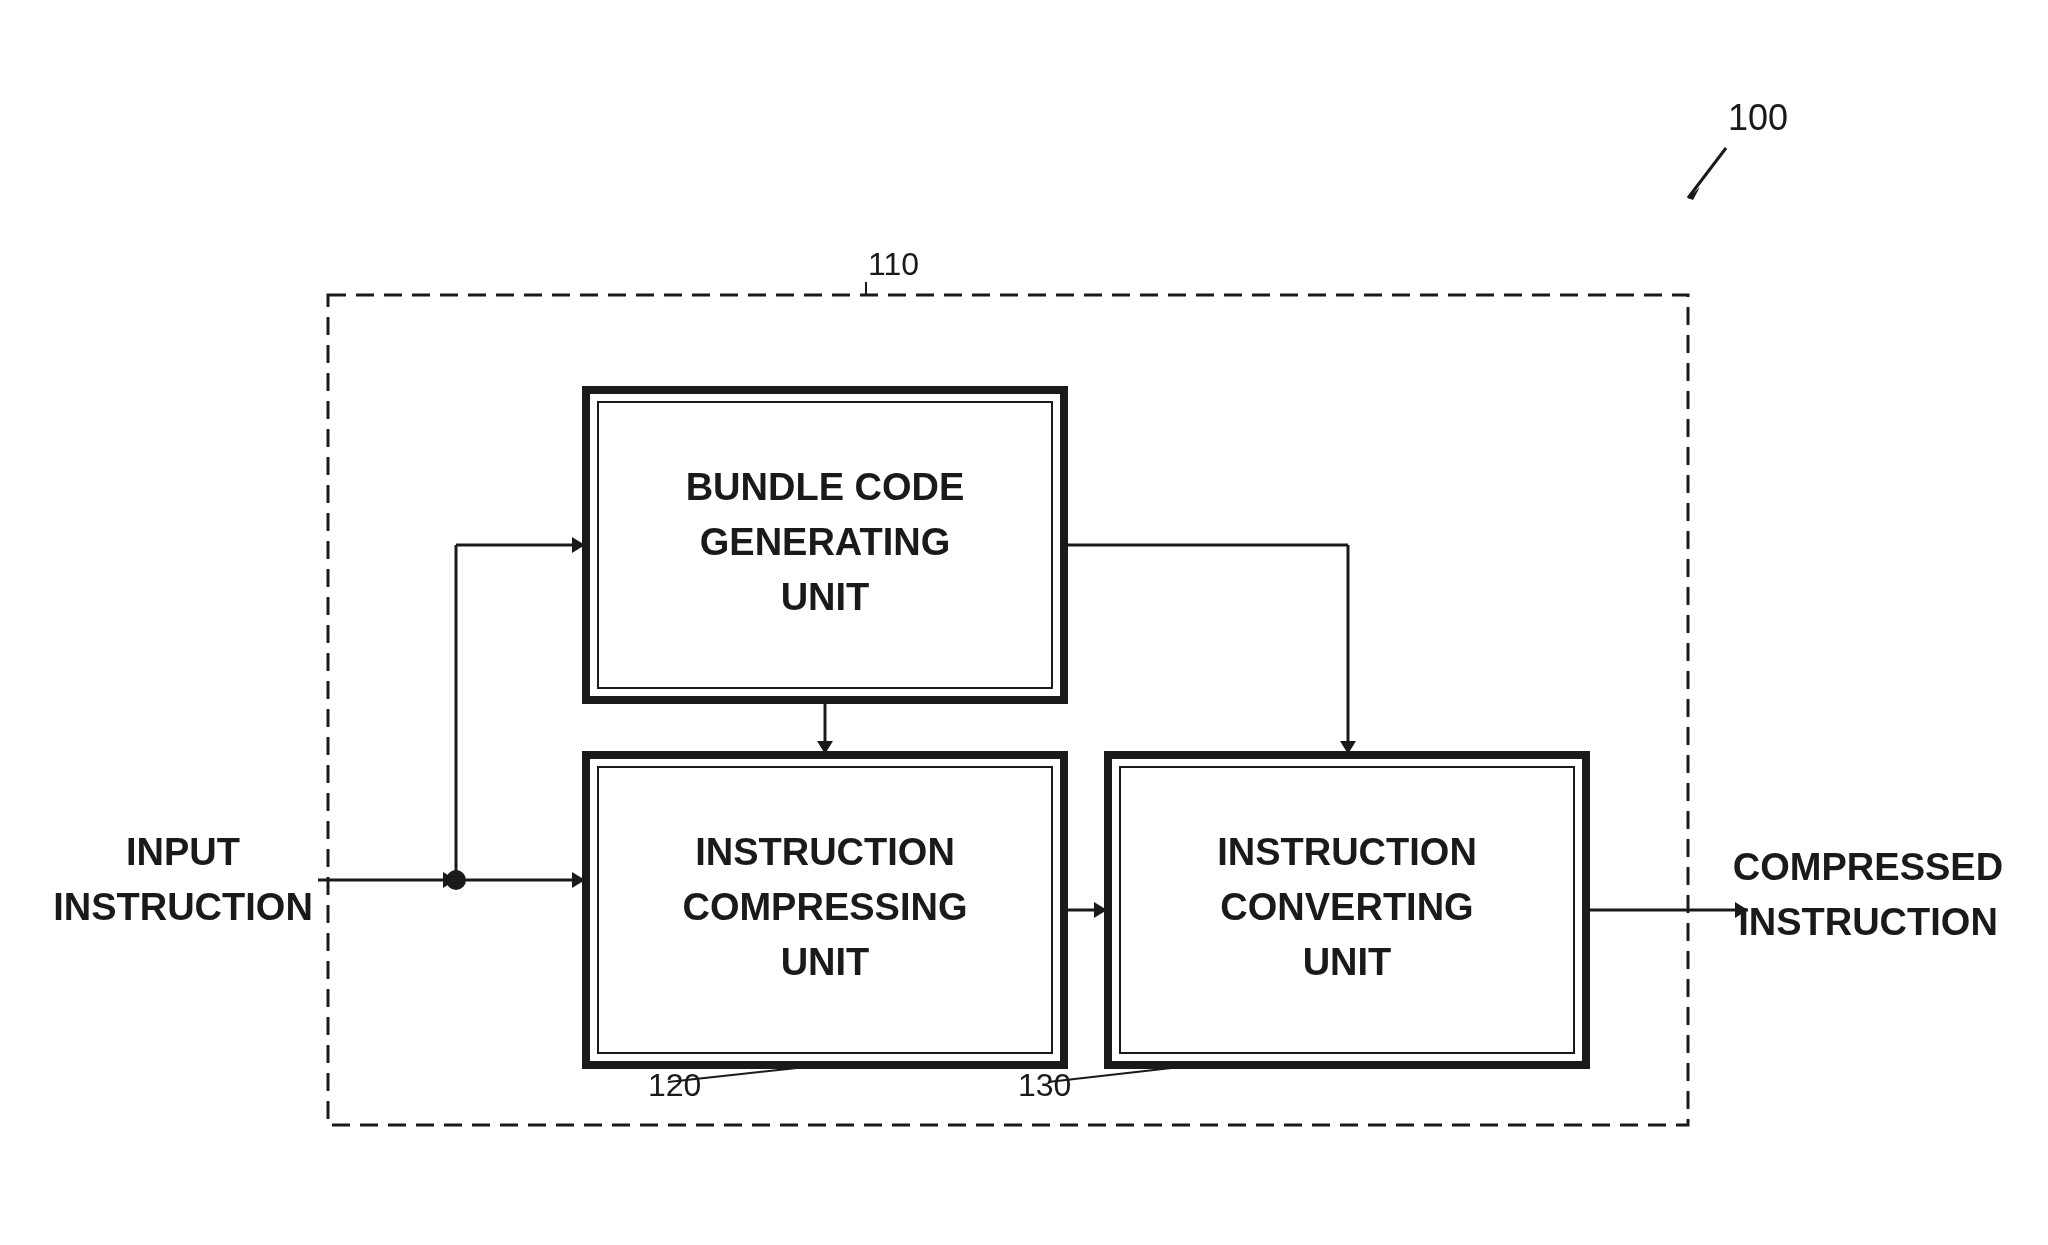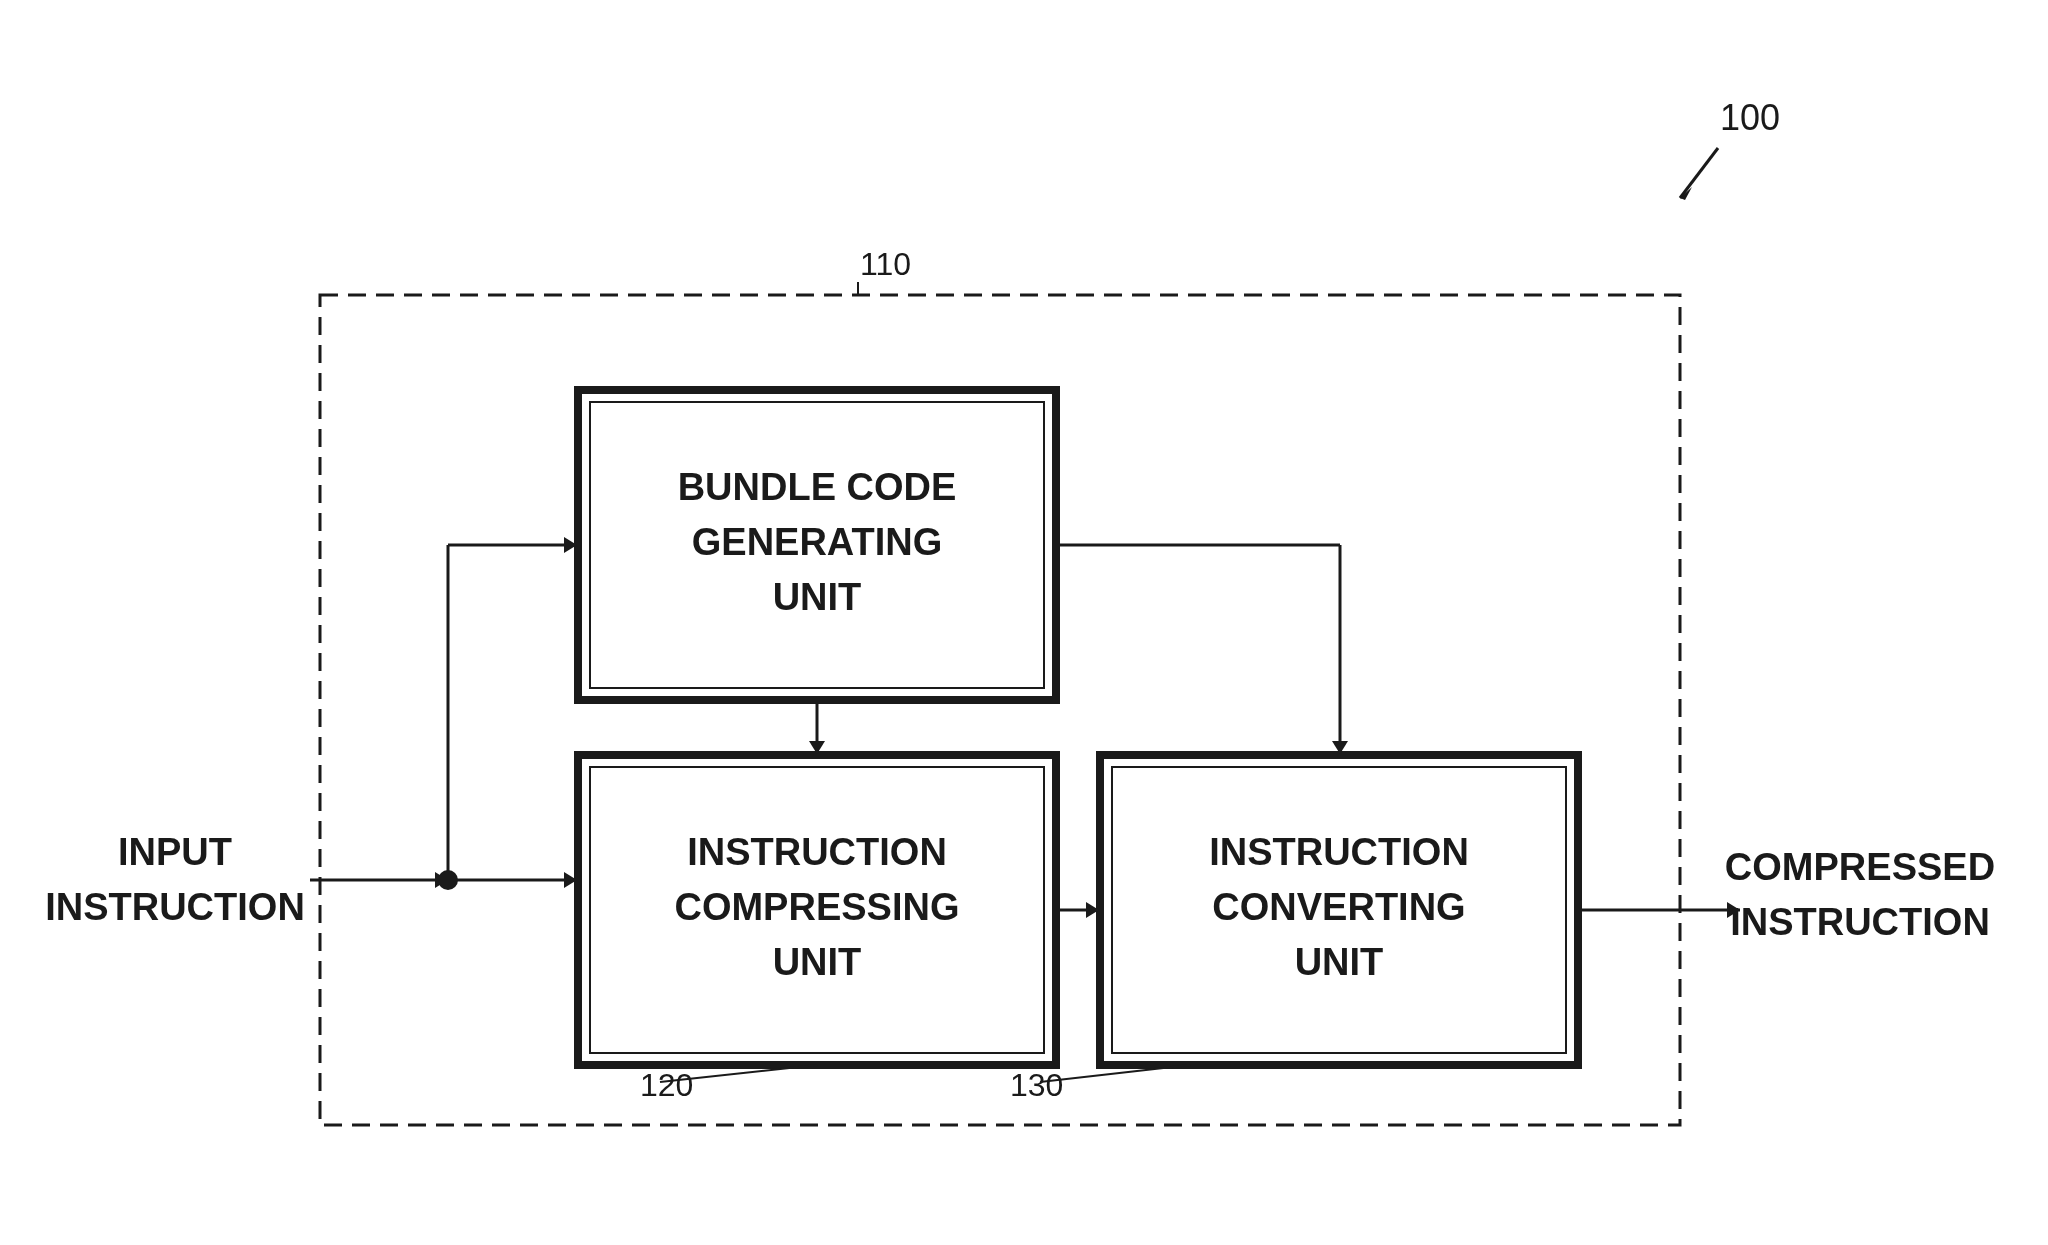--- a/index.html
+++ b/index.html
@@ -7,21 +7,21 @@
       width: 2048px;
       height: 1245px;
       background: #ffffff;
       font-family: 'Arial', sans-serif;
       position: relative;
       overflow: hidden;
     }
 
     .diagram-container {
       position: absolute;
-      top: 0; left: 0;
+      top: 0; left: 8px;
       width: 1648px;
       height: 1245px;
     }
 
     svg {
       position: absolute;
       top: 0; left: 0;
       width: 2048px;
       height: 1245px;
     }

